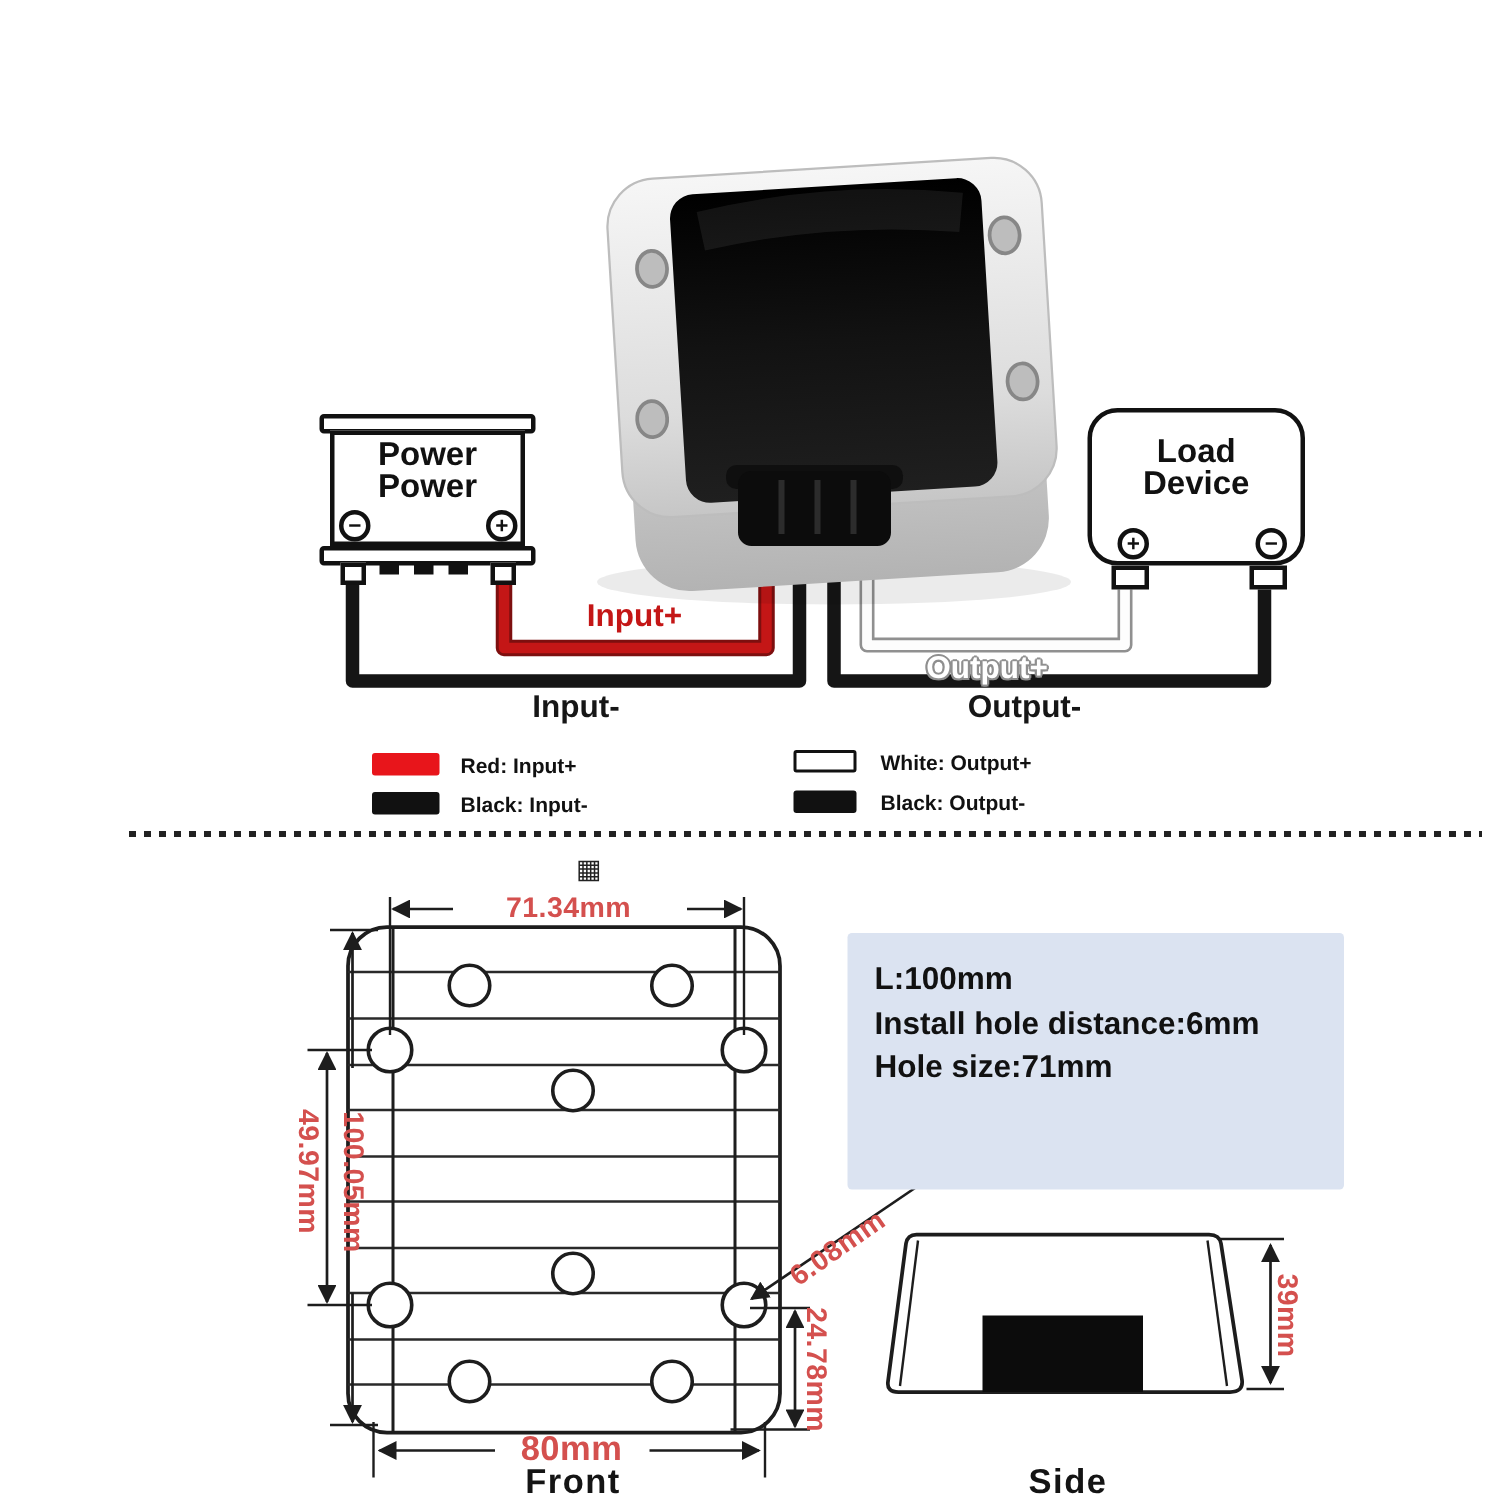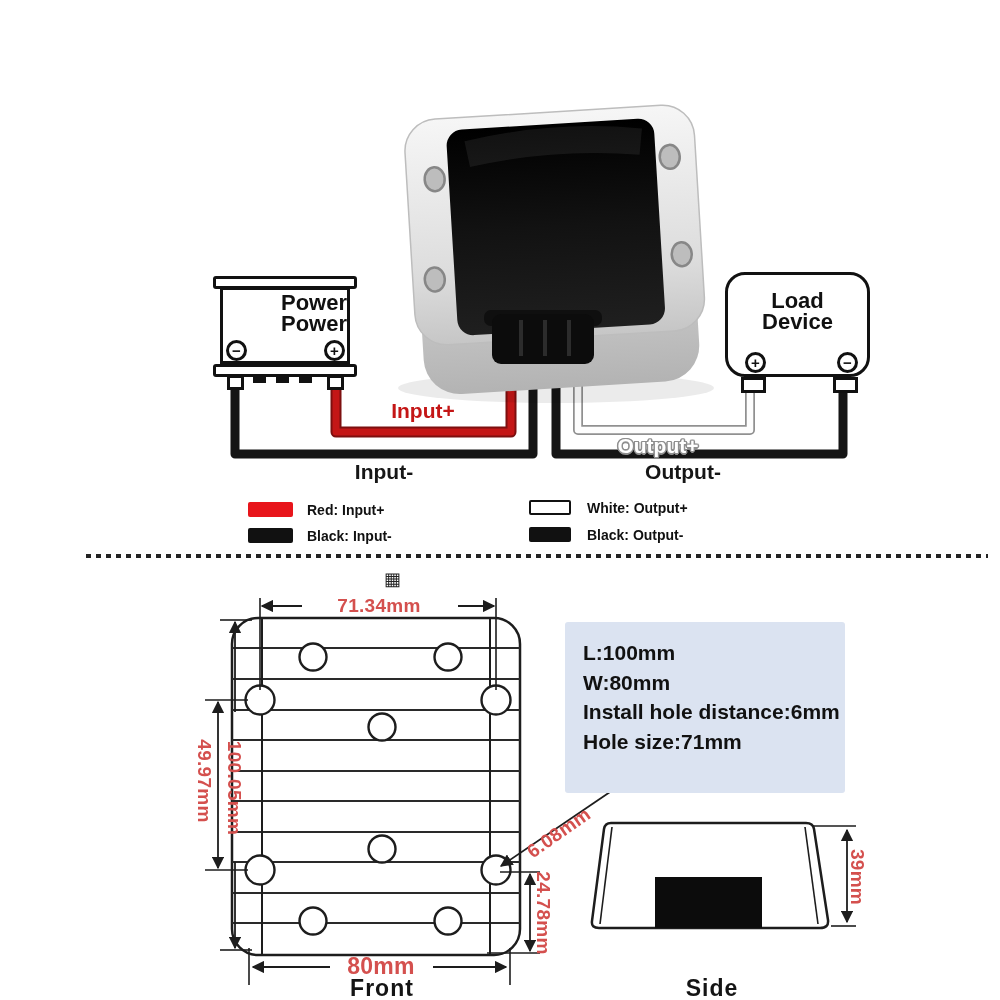--- a/index.html
+++ b/index.html
@@ -17,21 +17,21 @@
   .view-lbl{font-size:23px;color:#141414;letter-spacing:1px;}
   .outline-white{color:#fff;
     text-shadow:-1.5px 0 0 #8f8f8f,1.5px 0 0 #8f8f8f,0 -1.5px 0 #8f8f8f,0 1.5px 0 #8f8f8f,
                 -1px -1px 0 #8f8f8f,1px 1px 0 #8f8f8f,1px -1px 0 #8f8f8f,-1px 1px 0 #8f8f8f;margin-top:34px;}
 
   
   .ps-box{left:213px;top:276px;width:144px;height:116px;}
   .ps-bar{position:absolute;left:0;width:144px;height:13px;background:#fff;
           border:3px solid #111;border-radius:3px;box-sizing:border-box;}
   .ps-body{position:absolute;left:7px;top:11px;width:130px;height:77px;background:#fff;
-           border:3px solid #111;box-sizing:border-box;text-align:right;}
+           border:3px solid #111;box-sizing:border-box;text-align:center;}
   .box-title{font-size:22px;font-weight:700;line-height:23px;margin-top:1px;color:#111;}
   .terminal{position:absolute;width:21px;height:21px;border:3px solid #111;border-radius:50%;
             background:#fff;box-sizing:border-box;font-size:15px;font-weight:700;line-height:15px;
             text-align:center;color:#111;}
   .tab{position:absolute;background:#fff;border:3px solid #111;box-sizing:border-box;}
   .mini-tab{position:absolute;background:#111;}
   .ld-box{left:725px;top:272px;width:145px;height:105px;background:#fff;border:3px solid #111;
           border-radius:20px;box-sizing:border-box;text-align:center;}
 
   
@@ -39,21 +39,21 @@
   .legend-lbl{position:absolute;transform:translateY(-50%);font-size:14px;font-weight:700;color:#111;}
 
   
   .divider{position:absolute;left:86px;top:554px;width:902px;height:4px;
            background:repeating-linear-gradient(90deg,#222 0 5px,transparent 5px 10px);}
   .heading-row{position:absolute;left:384px;top:565px;height:28px;display:flex;align-items:center;gap:9px;}
   .heading-icon{font-size:18px;color:#222;line-height:18px;}
   .heading-txt{font-size:23px;font-weight:700;color:#161616;letter-spacing:.2px;}
 
   
-  .info-box{position:absolute;left:565px;top:622px;width:280px;height:171px;
+  .info-box{position:absolute;left:565px;top:622px;width:331px;height:171px;
             background:var(--info-box-bg,#dbe3f1);border-radius:3px;}
   .info-line{margin:0 0 0 18px;font-size:21px;font-weight:700;color:#111;line-height:29.5px;white-space:nowrap;}
   .info-box .info-line:first-child{padding-top:16px;}
 </style>
 </head>
 <body>
 
 <div class="page">
 
   <svg width="1000" height="500" viewBox="0 0 1000 500" style="top:0">
@@ -238,18 +238,17 @@
   <div class="lbl dim-lbl rot90" style="left:234px;top:788px;">100.05mm</div>
   <div class="lbl dim-lbl" style="left:559px;top:833px;transform:translate(-50%,-50%) rotate(-35deg);">6.08mm</div>
   <div class="lbl dim-lbl rot90" style="left:543px;top:913px;">24.78mm</div>
   <div class="lbl dim-lbl" style="left:381px;top:966px;font-size:23px;">80mm</div>
   <div class="lbl view-lbl" style="left:382px;top:988px;">Front</div>
   <div class="lbl dim-lbl rot90" style="left:857px;top:877px;">39mm</div>
   <div class="lbl view-lbl" style="left:712px;top:988px;">Side</div>
 
   <div class="info-box">
     <div class="info-line">L:100mm</div>
-    <div class="info-line">W:80mm</div>
     <div class="info-line">Install hole distance:6mm</div>
     <div class="info-line">Hole size:71mm</div>
   </div>
 
 </div>
 
 </body></html>

